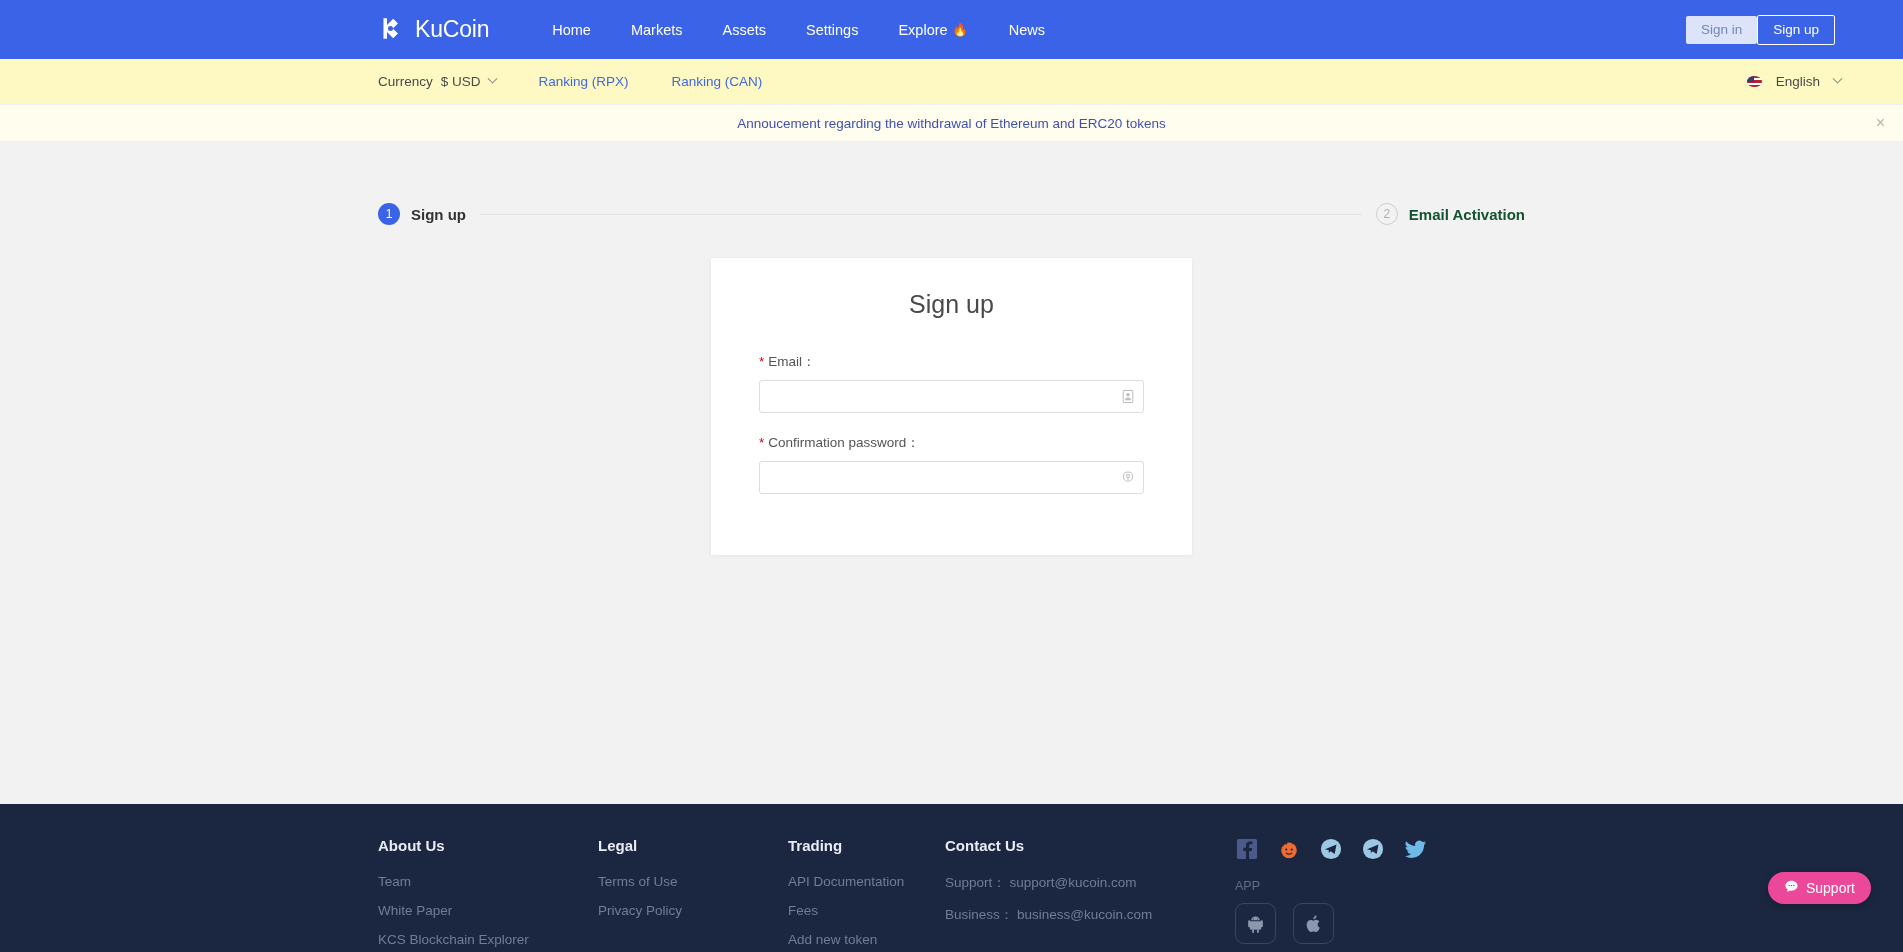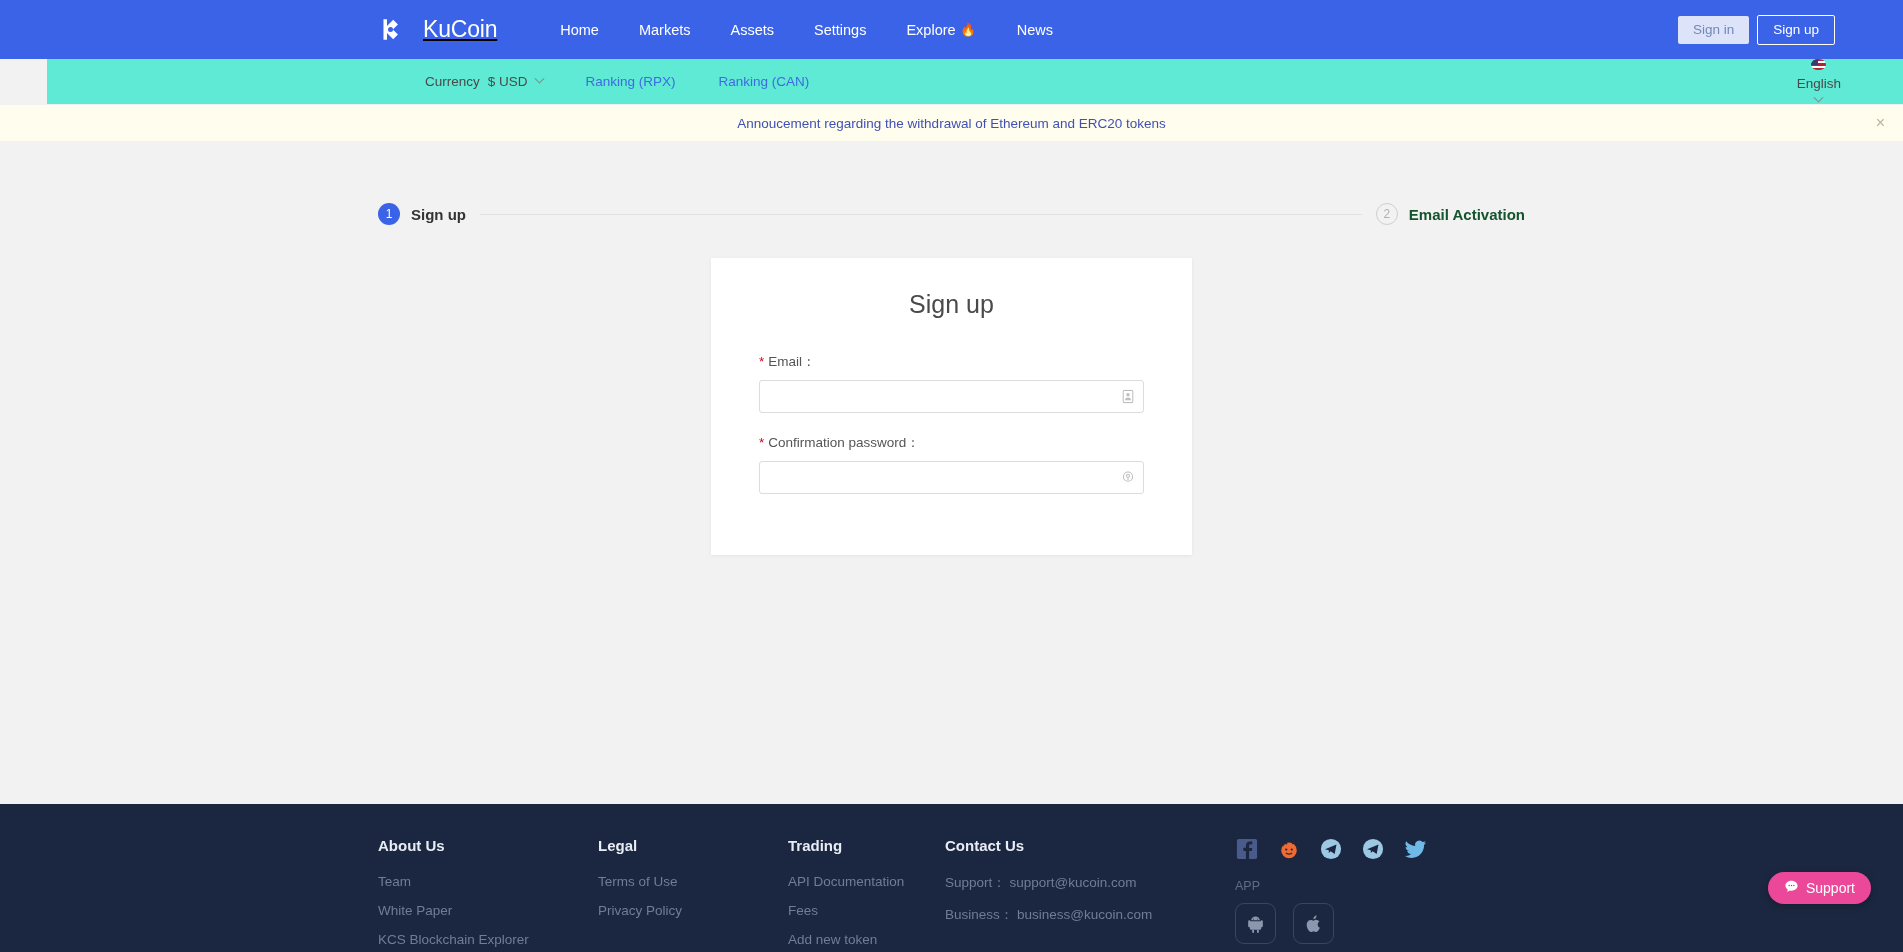--- a/index.html
+++ b/index.html
@@ -21,23 +21,21 @@
     padding: 0 0 0 0;
     position: relative;
   }
   .nav-left {
     display: flex;
     align-items: center;
     margin-left: 378px;
   }
   .logo {
     display: flex;
-    align-items: center;
-    gap: 20px;
-    text-decoration: underline;
+    gap: 12px;
   }
   .logo-mark {
     width: 25px; height: 25px;
     position: relative;
     display: block;
   }
   .logo-text {
     color: #ffffff;
     font-size: 23px;
     letter-spacing: -0.2px;
@@ -60,21 +58,20 @@
     gap: 5px;
     cursor: pointer;
   }
   .fire-icon { font-size: 13px; }
 
   .nav-right {
     position: absolute;
     right: 68px;
     display: flex;
     align-items: center;
-    gap: 8px;
   }
   .btn-signin {
     background: #dde4f9;
     color: #7487b5;
     border: none;
     font-size: 13.5px;
     padding: 6px 15px;
     border-radius: 2px;
     cursor: pointer;
     font-family: inherit;
@@ -88,26 +85,25 @@
     padding: 6px 15px;
     border-radius: 2px;
     cursor: pointer;
     font-family: inherit;
     line-height: 16px;
   }
 
   
   .subnav {
     height: 46px;
-    background: #5eead4;
+    background: #fef9c3;
     display: flex;
     align-items: center;
     position: relative;
     border-bottom: 1px solid #f0f0f0;
-    margin-left: 47px;
   }
   .subnav-left {
     display: flex;
     align-items: center;
     margin-left: 378px;
     gap: 0;
   }
   .currency-label { color: #4a4a4a; font-size: 13.5px; }
   .currency-value {
     color: #4a4a4a; font-size: 13.5px; margin-left: 8px;
@@ -119,23 +115,22 @@
     border-right: 1.3px solid #888;
     border-bottom: 1.3px solid #888;
     transform: rotate(45deg) translate(-2px,-2px);
   }
   .rank-link {
     color: #4169e1; font-size: 13.5px; text-decoration: none;
     margin-left: 43px; cursor: pointer;
   }
   .subnav-right {
     position: absolute; right: 62px;
-    display: flex; align-items: center; gap: 6px;
+    display: flex; align-items: center; gap: 14px;
     cursor: pointer;
-    flex-direction: column;
   }
   .flag {
     width: 15px; height: 11px; border-radius: 50%;
     background: linear-gradient(180deg,#b22234 0 20%,#ffffff 20% 40%,#b22234 40% 60%,#ffffff 60% 80%,#b22234 80% 100%);
     position: relative; overflow: hidden; display: inline-block;
   }
   .flag::before {
     content: ""; position: absolute; left: 0; top: 0;
     width: 7px; height: 6px; background: #3c3b6e;
   }

